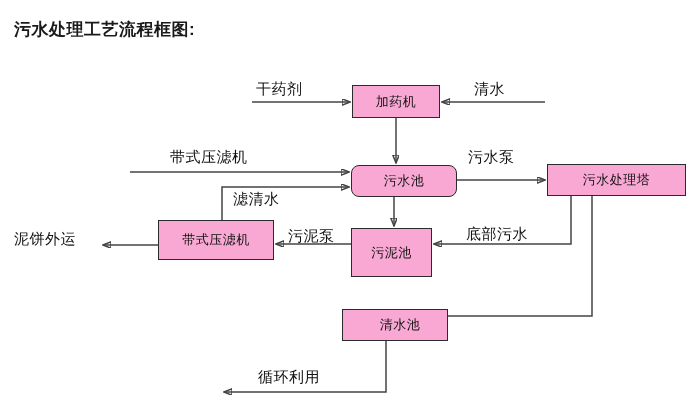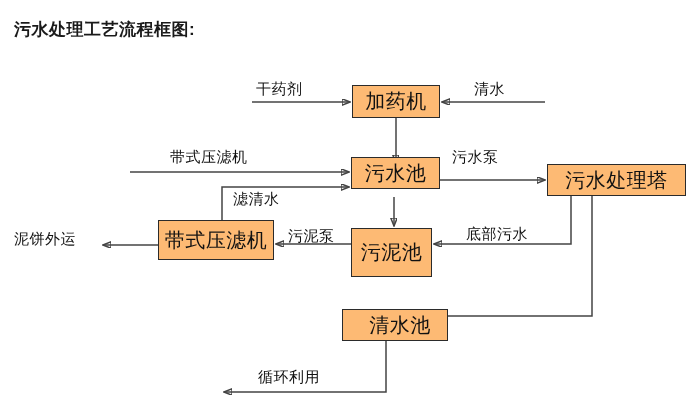--- a/index.html
+++ b/index.html
@@ -29,25 +29,25 @@
     font-size: 17px;
     font-weight: bold;
     letter-spacing: 0.5px;
     color: #1a1a1a;
     white-space: nowrap;
   }
   .node {
     position: absolute;
     box-sizing: border-box;
     border: 1.6px solid #2b2b2b;
-    background: #fdba74;
+    background: #f9a8d4;
     display: flex;
     align-items: center;
     justify-content: center;
-    font-size: 20px;
+    font-size: 13px;
     color: #111111;
     white-space: nowrap;
     letter-spacing: 0.5px;
   }
   .edge-label {
     position: absolute;
     font-size: 15px;
     color: #111111;
     white-space: nowrap;
     letter-spacing: 0.5px;
@@ -106,29 +106,29 @@
     <line x1="351" y1="244" x2="276" y2="244" marker-end="url(#arrow)"></line>
 
     <line x1="158" y1="245" x2="103" y2="245" marker-end="url(#arrow)"></line>
 
     <path d="M592,196 L592,316 L434,316" marker-end="url(#arrow)"></path>
 
     <path d="M386,332 L386,392 L224,392" marker-end="url(#arrow)"></path>
   </svg>
 
   <div class="node" style="left:352px; top:85px; width:88px; height:33px;">加药机</div>
-  <div class="node" style="left:351px; top:157px; width:89px; height:32px;">污水池</div>
+  <div class="node" style="left:351px; top:165px; width:106px; height:32px;border-radius:8px;">污水池</div>
   <div class="node" style="left:547px; top:164px; width:139px; height:32px;">污水处理塔</div>
   <div class="node" style="left:158px; top:220px; width:116px; height:40px;">带式压滤机</div>
   <div class="node" style="left:351px; top:228px; width:81px; height:49px;">污泥池</div>
   <div class="node" style="left:342px; top:309px; width:106px; height:32px;padding-left:10px;">清水池</div>
 
   <div class="edge-label" style="left:256px; top:80px;">干药剂</div>
   <div class="edge-label" style="left:474px; top:80px;">清水</div>
   <div class="edge-label" style="left:170px; top:148px;">带式压滤机</div>
   <div class="edge-label" style="left:233px; top:190px;">滤清水</div>
-  <div class="edge-label" style="left:452px; top:148px;">污水泵</div>
+  <div class="edge-label" style="left:468px; top:148px;">污水泵</div>
   <div class="free-label" style="left:14px; top:230px;">泥饼外运</div>
   <div class="edge-label" style="left:288px; top:227px;">污泥泵</div>
   <div class="edge-label" style="left:466px; top:225px;">底部污水</div>
   <div class="edge-label" style="left:258px; top:368px;">循环利用</div>
 
 </div>
 
 </body></html>

